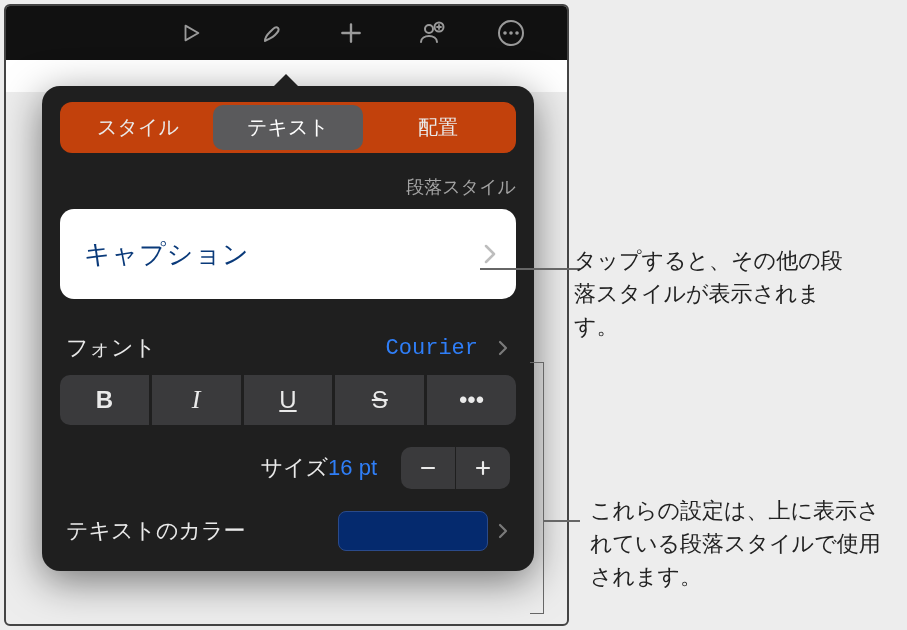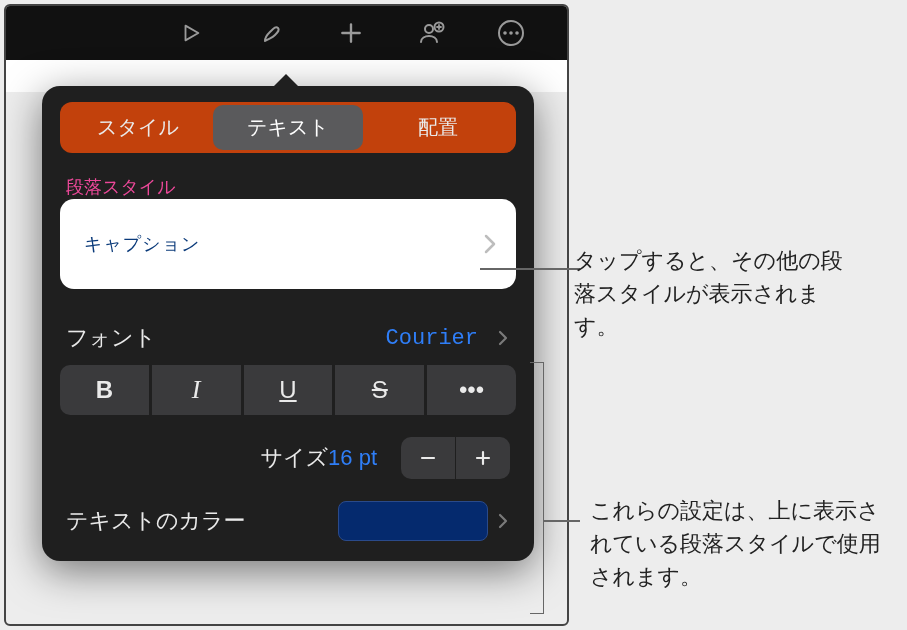--- a/index.html
+++ b/index.html
@@ -75,38 +75,40 @@
       color: #eaeaea;
       font-size: 20px;
       padding: 9px 0;
       border-radius: 10px;
     }
     .seg-item.active {
       background: #5a5a5c;
       color: #fff;
     }
     .section-label {
-      color: #ec4899;
+      color: #a3a3a3;
       font-size: 18px;
+      margin-bottom: 10px;
       padding-left: 6px;
+      text-align: right;
     }
     .style-row {
       background: #fff;
       border-radius: 14px;
       height: 90px;
       display: flex;
       align-items: center;
       justify-content: space-between;
       padding: 0 20px 0 24px;
       margin-bottom: 32px;
     }
     .style-name {
       color: #0a3a7a;
       font-family: "Courier New", Courier, monospace;
-      font-size: 18px;
+      font-size: 26px;
       letter-spacing: 1px;
     }
     .chev-light {
       color: #bdbdbd;
       font-size: 22px;
       font-weight: 300;
     }
     .font-row {
       display: flex;
       justify-content: space-between;

